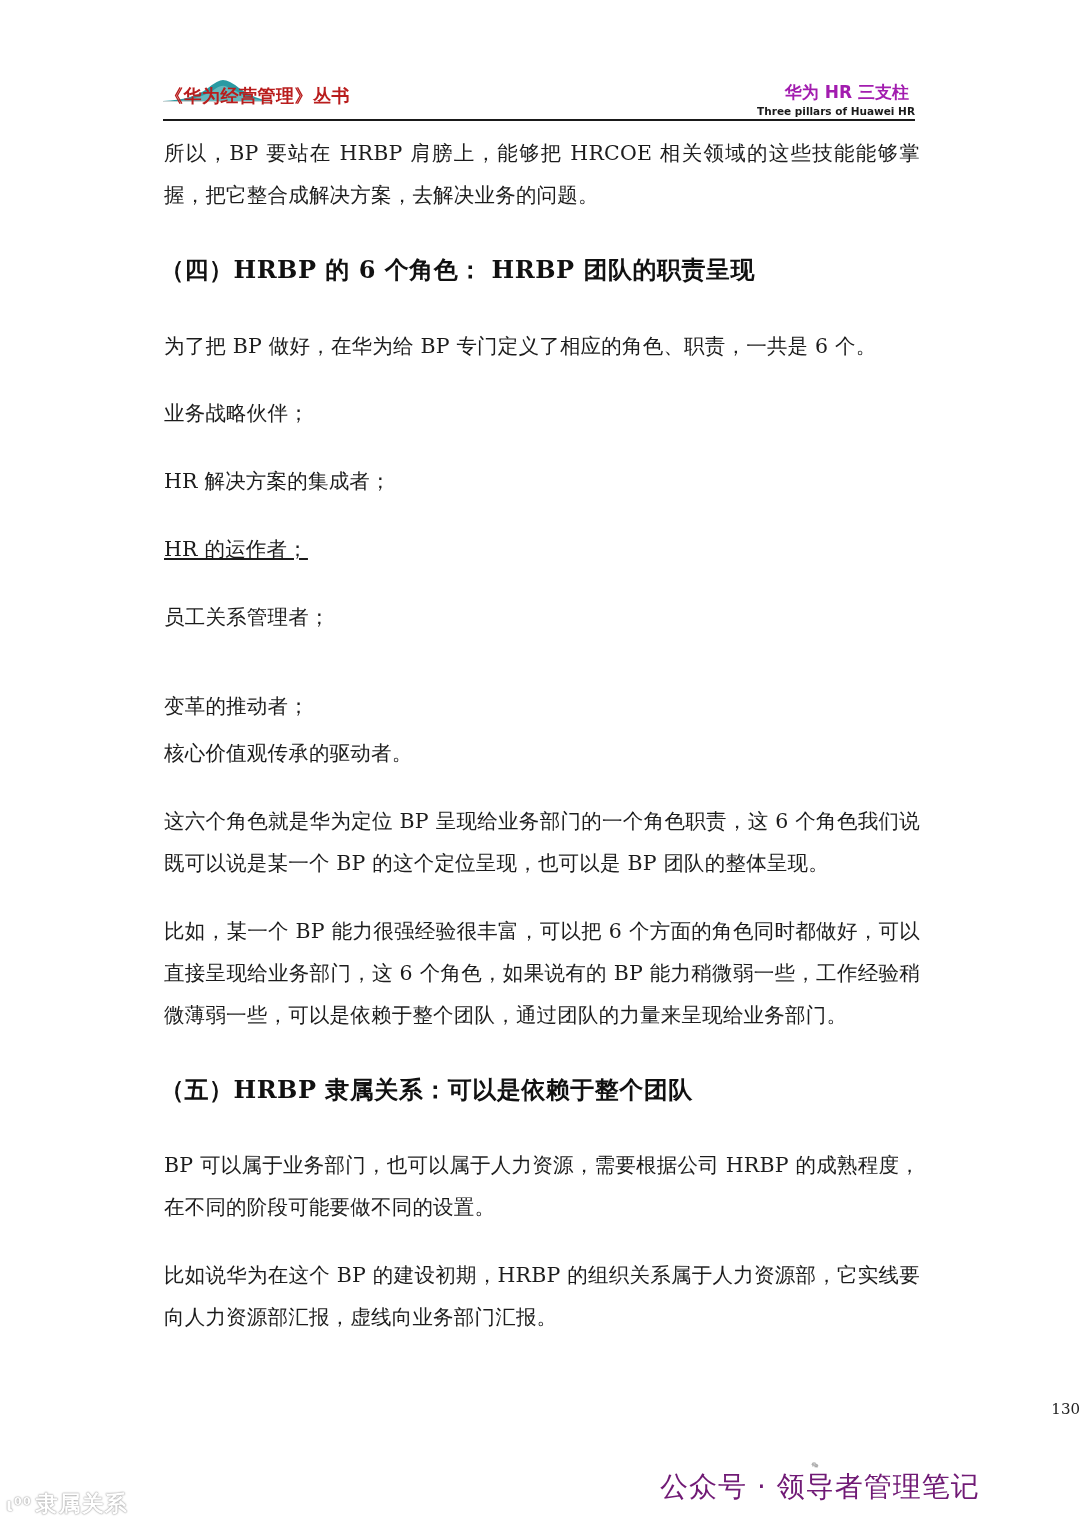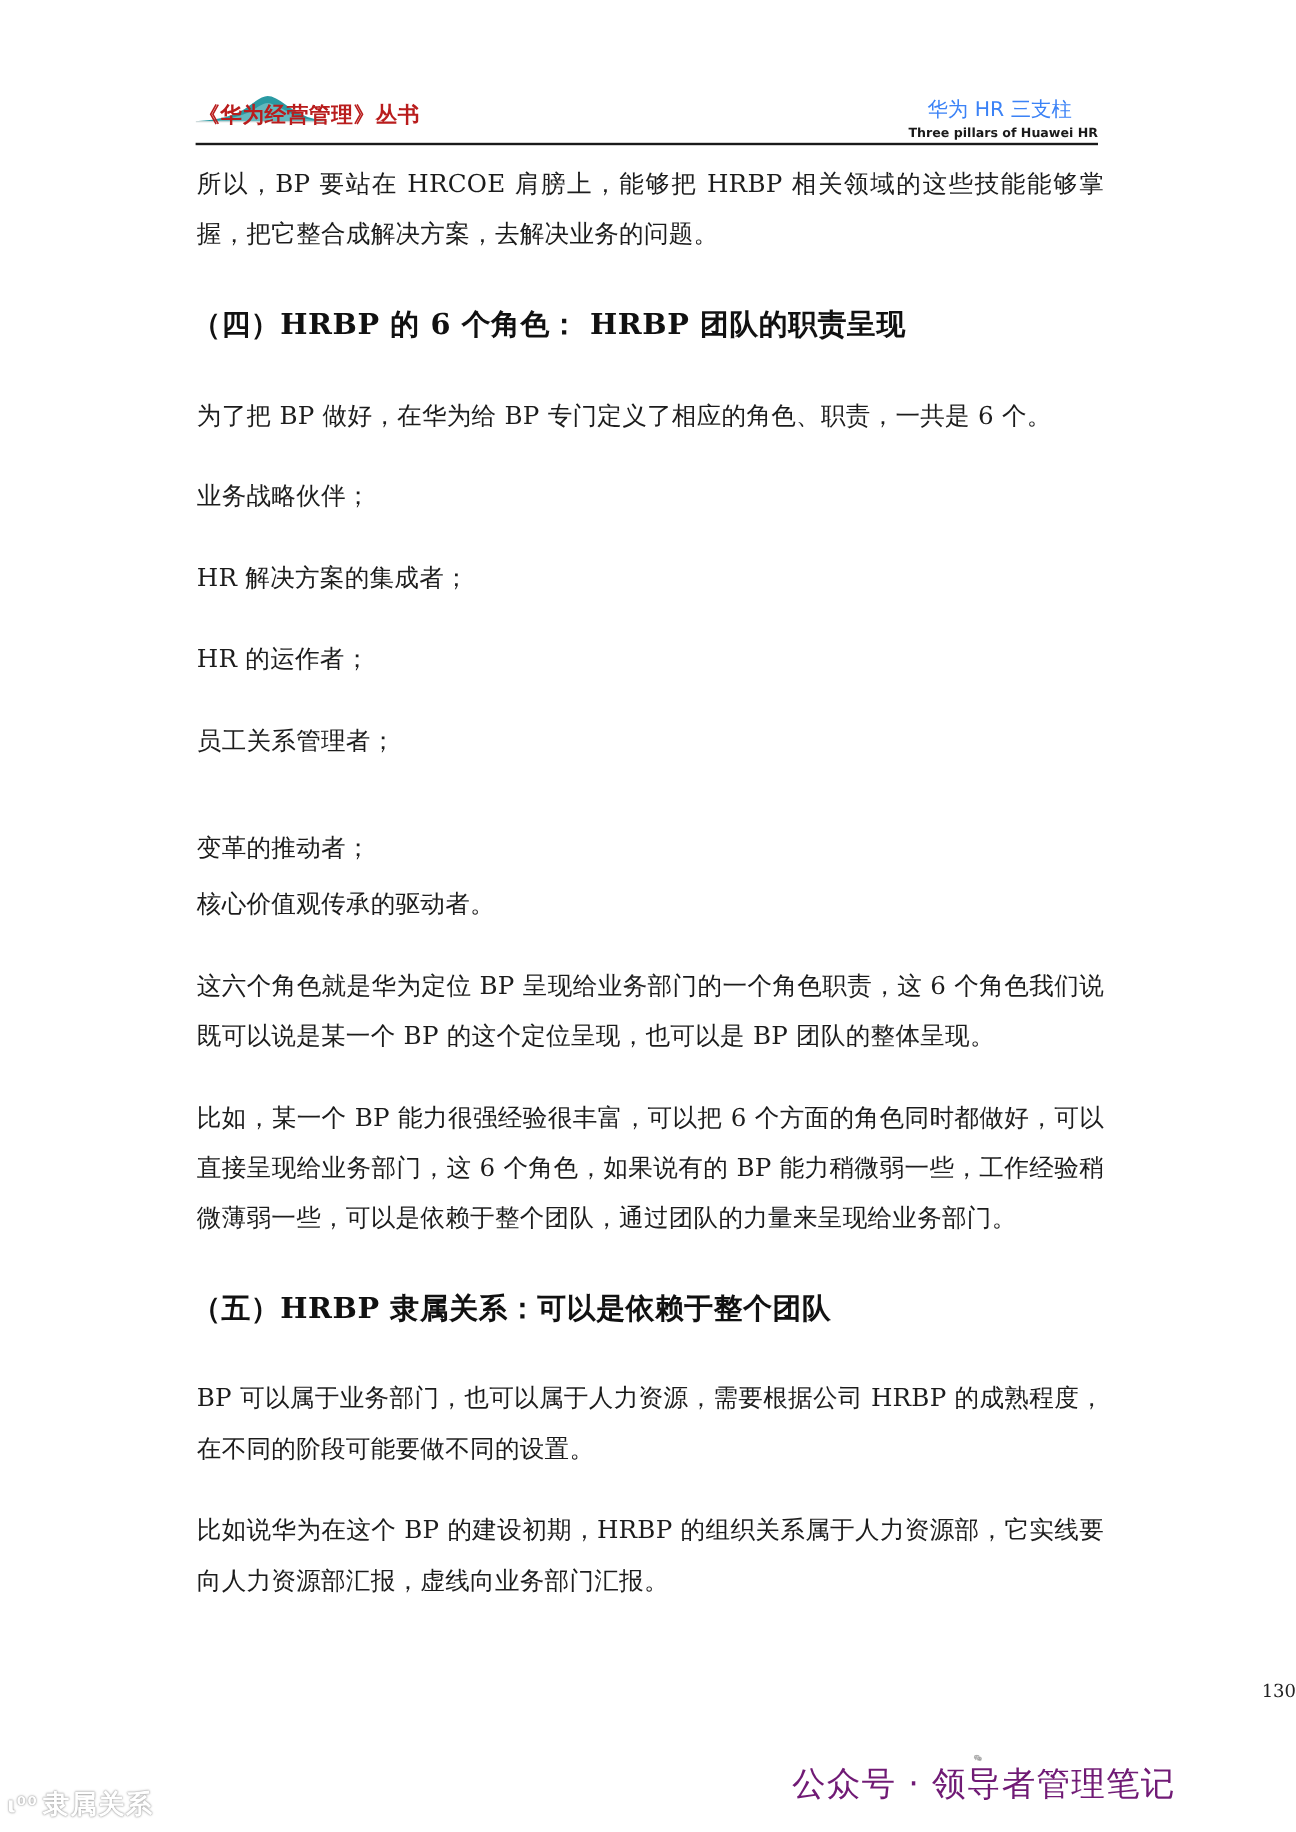--- a/index.html
+++ b/index.html
@@ -48,25 +48,24 @@
     }
     .brand-block {
       position: absolute;
       right: 0;
       top: 6px;
       text-align: right;
     }
     .brand-cn {
       font-family: "DejaVu Sans", "Liberation Sans", sans-serif;
       font-size: 17px;
-      font-weight: normal;
-      color: #3b82f6;
+      font-weight: bold;
+      color: #a21caf;
       line-height: 20px;
       padding-right: 6px;
-      text-align: center;
     }
     .brand-en {
       font-family: "DejaVu Sans", "Liberation Sans", sans-serif;
       font-size: 10.5px;
       font-weight: bold;
       color: #1a1a1a;
       line-height: 14px;
       margin-top: 2px;
     }
     .header-rule {
@@ -153,28 +152,28 @@
       <path d="M0 25.5 L110 25.5" stroke="#c9d3d4" stroke-width="1"></path>
     </svg>
     <div class="series-title">《华为经营管理》丛书</div>
     <div class="brand-block">
       <div class="brand-cn">华为 HR 三支柱</div>
       <div class="brand-en">Three pillars of Huawei HR</div>
     </div>
   </div>
   <div class="header-rule"></div>
 
-  <div class="para" style="top:132px;">所以，BP 要站在 HRCOE 肩膀上，能够把 HRBP 相关领域的这些技能能够掌握，把它整合成解决方案，去解决业务的问题。</div>
+  <div class="para" style="top:132px;">所以，BP 要站在 HRBP 肩膀上，能够把 HRCOE 相关领域的这些技能能够掌握，把它整合成解决方案，去解决业务的问题。</div>
 
   <div class="heading" style="top:250px;">（四）HRBP 的 6 个角色： HRBP 团队的职责呈现</div>
   <div class="para" style="top:325px;">为了把 BP 做好，在华为给 BP 专门定义了相应的角色、职责，一共是 6 个。</div>
 
   <div class="para" style="top:392px;">业务战略伙伴；</div>
   <div class="para" style="top:460px;">HR 解决方案的集成者；</div>
-  <div class="para" style="top:528px;">HR 的运作者；</div>
+  <div class="para" style="top:528px;text-decoration:underline;">HR 的运作者；</div>
   <div class="para" style="top:596px;">员工关系管理者；</div>
   <div class="para" style="top:685px;">变革的推动者；</div>
   <div class="para" style="top:732px;">核心价值观传承的驱动者。</div>
 
   <div class="para" style="top:800px;">这六个角色就是华为定位 BP 呈现给业务部门的一个角色职责，这 6 个角色我们说既可以说是某一个 BP 的这个定位呈现，也可以是 BP 团队的整体呈现。</div>
   <div class="para" style="top:910px;">比如，某一个 BP 能力很强经验很丰富，可以把 6 个方面的角色同时都做好，可以直接呈现给业务部门，这 6 个角色，如果说有的 BP 能力稍微弱一些，工作经验稍微薄弱一些，可以是依赖于整个团队，通过团队的力量来呈现给业务部门。</div>
 
   <div class="heading" style="top:1070px;">（五）HRBP 隶属关系：可以是依赖于整个团队</div>
   <div class="para" style="top:1144px;">BP 可以属于业务部门，也可以属于人力资源，需要根据公司 HRBP 的成熟程度，在不同的阶段可能要做不同的设置。</div>
   <div class="para" style="top:1254px;">比如说华为在这个 BP 的建设初期，HRBP 的组织关系属于人力资源部，它实线要向人力资源部汇报，虚线向业务部门汇报。</div>

